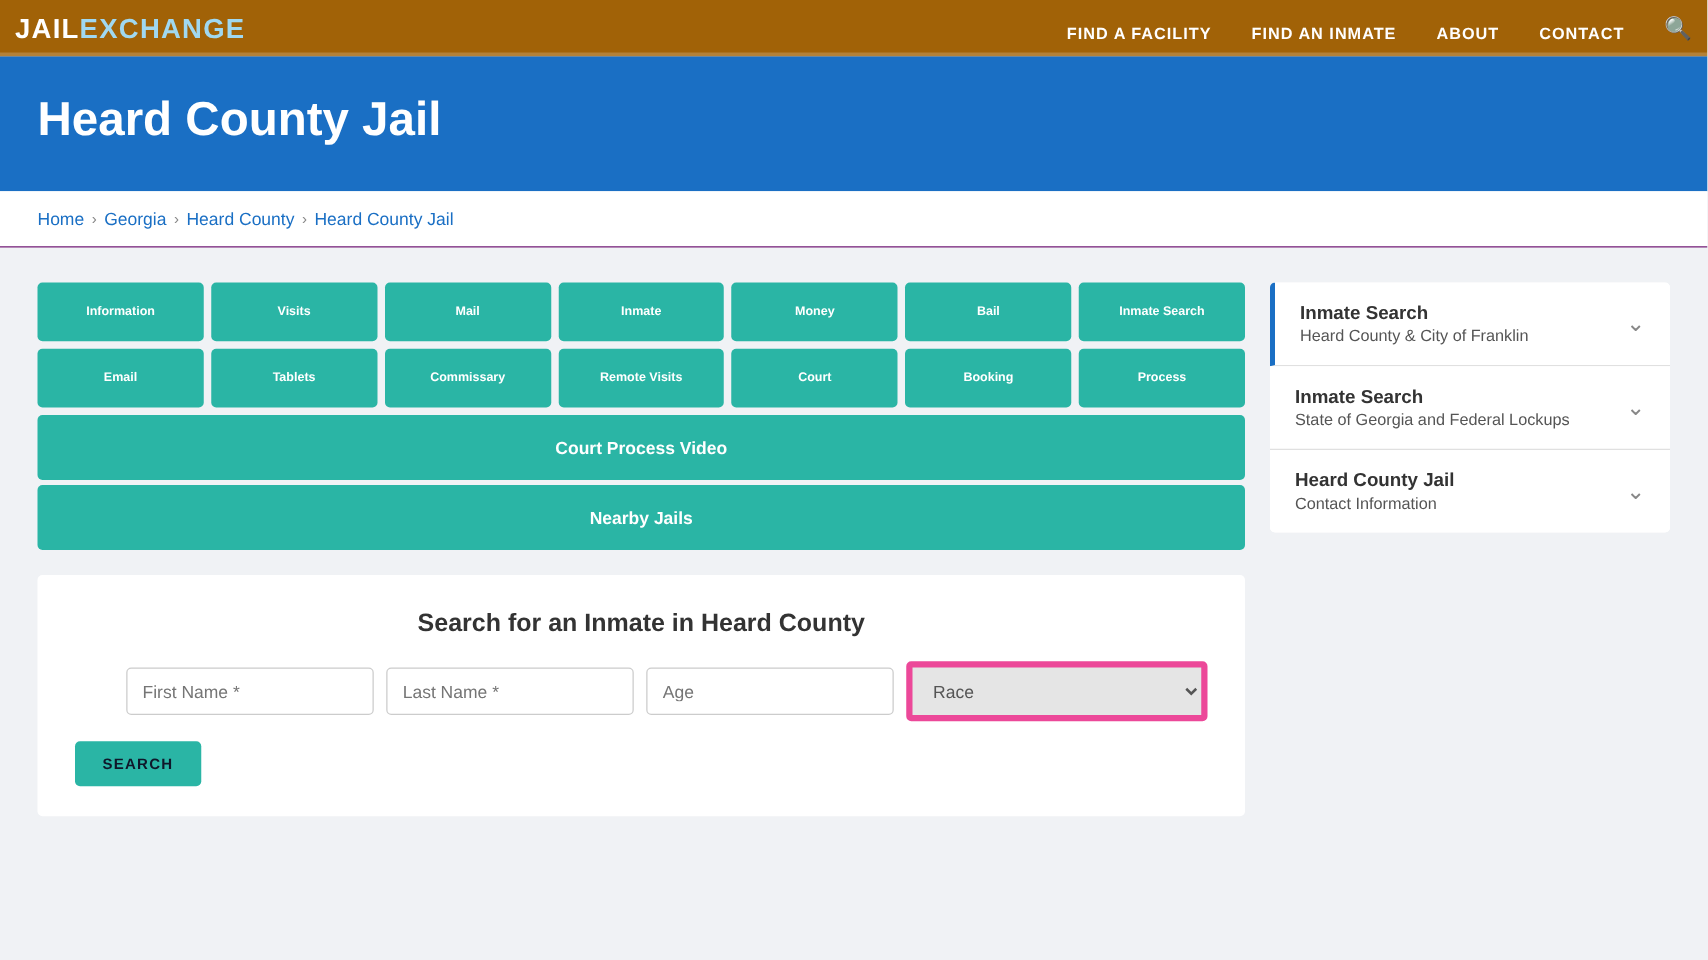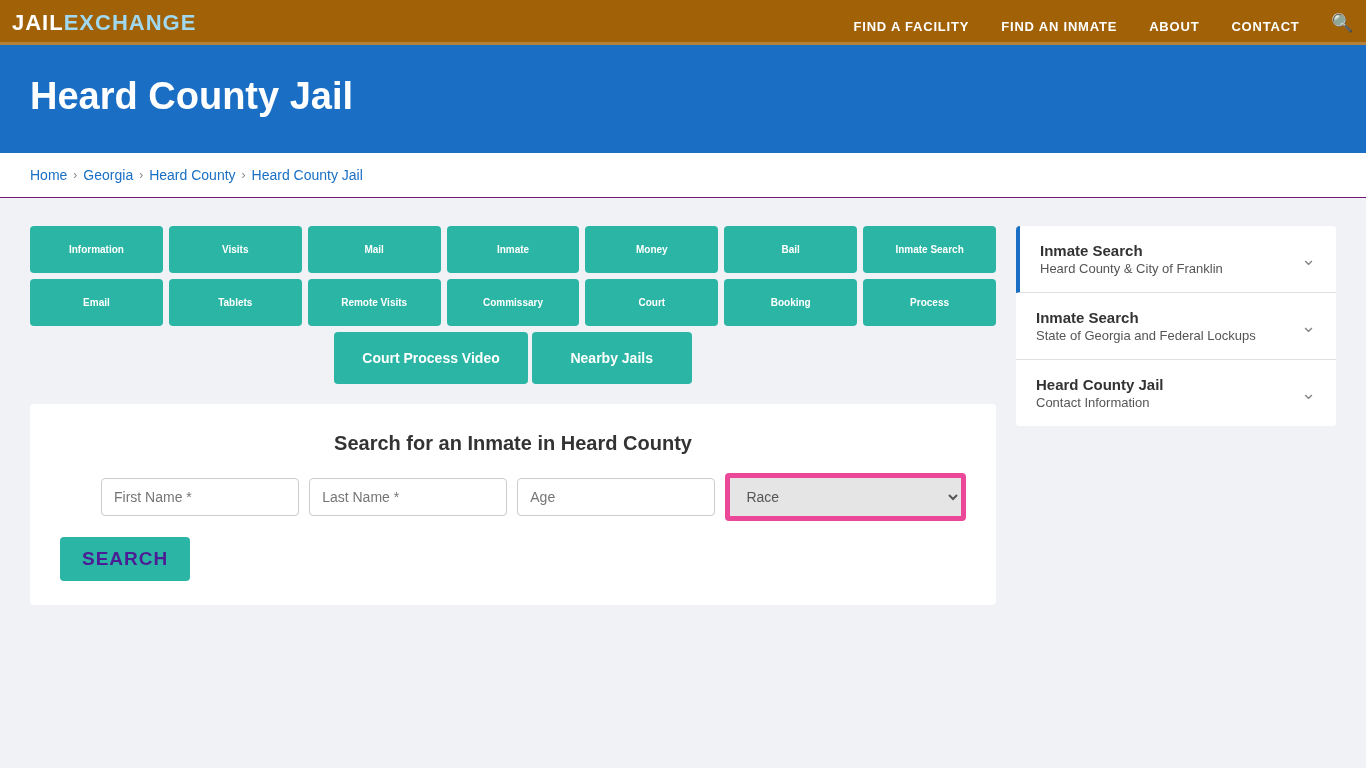--- a/index.html
+++ b/index.html
@@ -169,25 +169,25 @@
       border-radius: 4px;
       padding: 10px 12px;
       font-size: 14px;
       color: #555;
       flex: 1.2;
       min-width: 120px;
       background: #e5e5e5;
     }
     .search-btn {
       background: #2ab5a5;
-      color: #4c1d95;
+      color: #0f172a;
       border: none;
       border-radius: 4px;
       padding: 11px 22px;
-      font-size: 19px;
+      font-size: 12px;
       font-weight: 700;
       letter-spacing: 1px;
       cursor: pointer;
     }
 
     
     .jail-info-section {
       background: #fff;
       border-radius: 4px;
       padding: 24px 30px;
@@ -243,20 +243,21 @@
     .sidebar-chevron {
       font-size: 18px;
       color: #888;
     }
 
     .row3-wrapper {
       display: flex;
       justify-content: center;
       gap: 4px;
       margin-bottom: 20px;
+      flex-direction: column;
     }
     .nav-btn-wide {
       background: #2ab5a5;
       color: #fff;
       border: none;
       border-radius: 4px;
       padding: 18px 28px;
       font-size: 14px;
       font-weight: 600;
       cursor: pointer;
@@ -305,22 +306,22 @@
       <button class="nav-btn">Mail</button>
       <button class="nav-btn">Inmate</button>
       <button class="nav-btn">Money</button>
       <button class="nav-btn">Bail</button>
       <button class="nav-btn">Inmate Search</button>
     </div>
 
     <div class="nav-buttons-row2">
       <button class="nav-btn">Email</button>
       <button class="nav-btn">Tablets</button>
+      <button class="nav-btn">Commissary</button>
       <button class="nav-btn">Remote Visits</button>
-      <button class="nav-btn">Commissary</button>
       <button class="nav-btn">Court</button>
       <button class="nav-btn">Booking</button>
       <button class="nav-btn">Process</button>
     </div>
 
     <div class="row3-wrapper">
       <button class="nav-btn-wide">Court Process Video</button>
       <button class="nav-btn-wide">Nearby Jails</button>
     </div>
 

